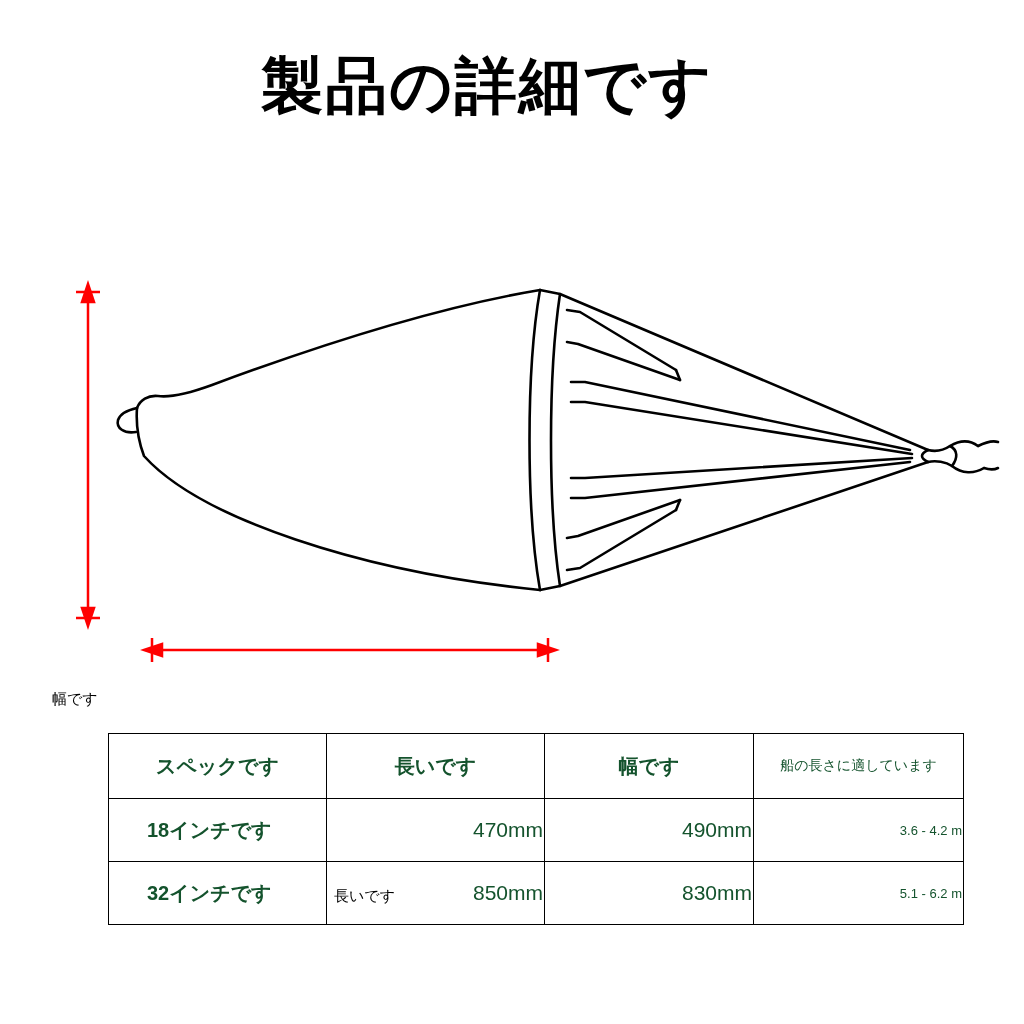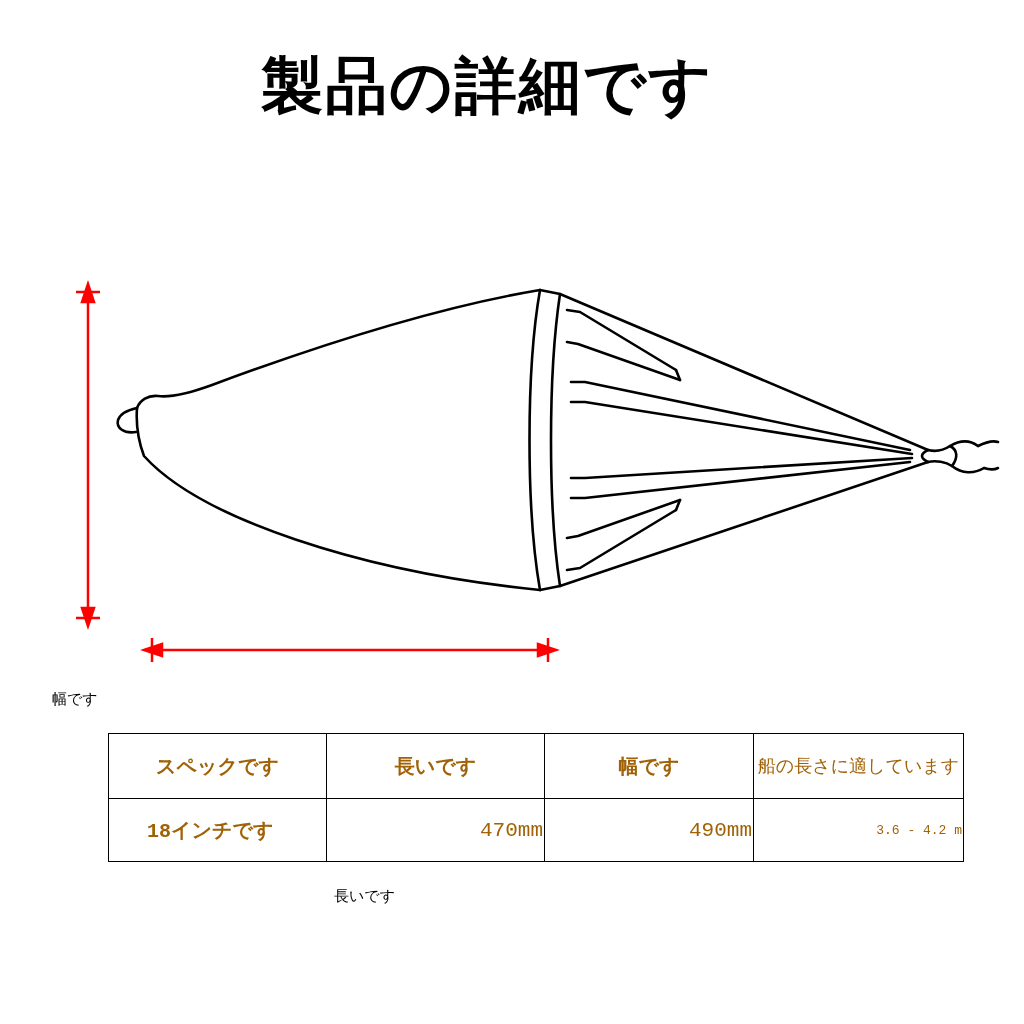--- a/index.html
+++ b/index.html
@@ -65,31 +65,31 @@
     position: absolute;
     left: 108px;
     top: 733px;
     width: 855px;
     border-collapse: collapse;
     table-layout: fixed;
   }
   #spec-table th, #spec-table td {
     border: 1px solid #000000;
     text-align: center;
-    font-family: Liberation Mono, monospace;
-    color: #a16207;
+    font-family: Liberation Sans, sans-serif;
+    color: #14532d;
     margin-left: 6px;
   }
   #spec-table th {
     height: 62px;
     font-weight: bold;
     font-size: 20px;
   }
   #spec-table th.small {
-    font-size: 18px;
+    font-size: 14px;
     font-weight: normal;
   }
   #spec-table td {
     height: 60px;
     font-size: 21px;
     text-align: right;
   }
   #spec-table td.spec-name {
     font-weight: bold;
     font-size: 20px;
@@ -185,16 +185,22 @@
         <th class="small">船の長さに適しています</th>
       </tr>
     </thead>
     <tbody>
       <tr>
         <td class="spec-name">18インチです</td>
         <td>470mm</td>
         <td>490mm</td>
         <td class="boat">3.6 - 4.2 m</td>
       </tr>
+      <tr>
+        <td class="spec-name">32インチです</td>
+        <td>850mm</td>
+        <td>830mm</td>
+        <td class="boat">5.1 - 6.2 m</td>
+      </tr>
     </tbody>
   </table>
 
 </div>
 
 </body></html>

